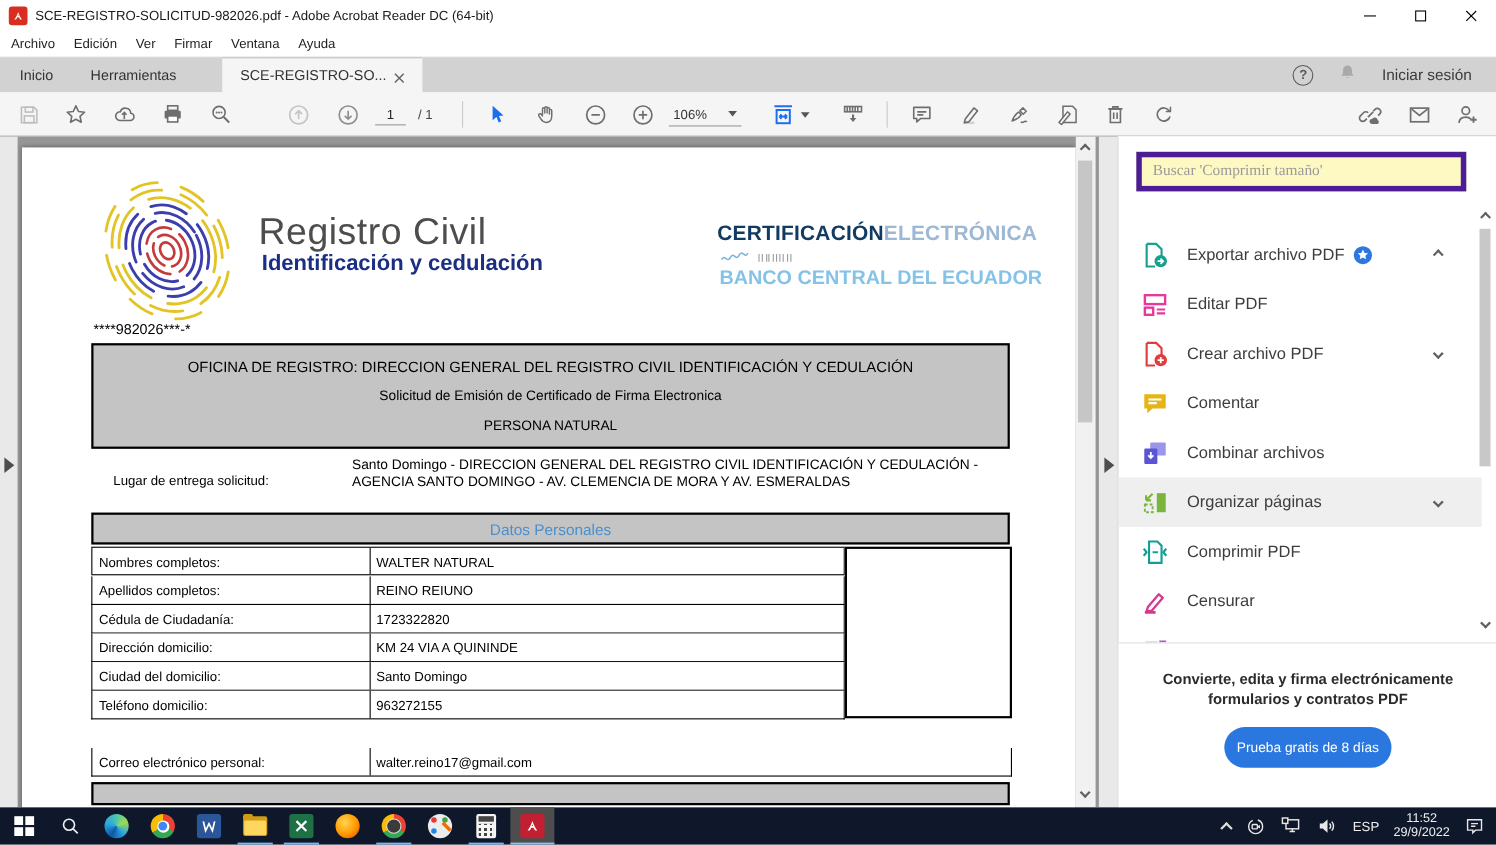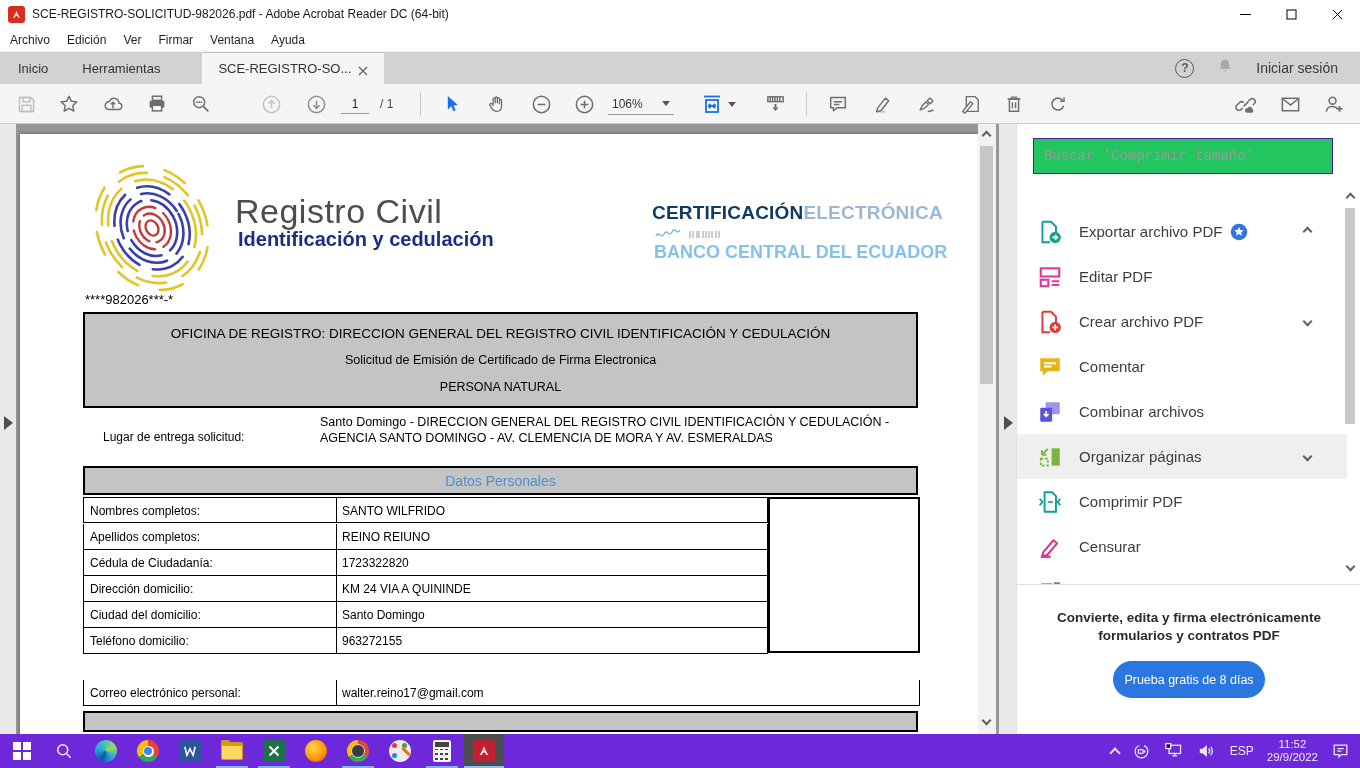--- a/index.html
+++ b/index.html
@@ -72,37 +72,37 @@
   .prow.first{border-top:1px solid #000;}
   .prow .lbl{position:absolute;left:6px;top:6px;font-size:12px;color:#000;}
   .prow .val{position:absolute;left:258px;top:6px;font-size:12px;color:#000;}
   .prow .vline{position:absolute;left:252px;top:0;width:1px;height:100%;background:#000;}
   .photo-box{position:absolute;left:748px;top:363px;width:152px;height:156px;border:2px solid #000;background:#fff;}
   .bottom-bar{position:absolute;left:63px;top:577px;width:835px;height:21px;background:#c4c4c4;border:2px solid #000;}
 
   
   .tools-panel{width:344px;background:#fff;position:relative;border-left:1px solid #e2e2e2;}
   .search-wrap{position:absolute;left:16px;top:14px;width:300px;height:36px;}
-  .search-wrap input{width:100%;height:100%;border:1px solid #4c1d95;padding:0 10px;font-size:14px;color:#444;font-family:Liberation Mono, monospace;background:#22c55e;}
+  .search-wrap input{width:100%;height:100%;border:5px solid #4c1d95;padding:0 10px;font-size:14px;color:#444;font-family:Liberation Serif, serif;background:#fef9c3;}
   .search-wrap input::placeholder{color:#9a9a9a;}
   .tool-list{position:absolute;left:0;top:64px;width:344px;height:396px;overflow:hidden;}
   .titem{position:absolute;left:0;width:330px;height:45px;display:flex;align-items:center;padding-left:20px;}
   .titem.hl{background:#efefef;}
   .titem .ticon{width:26px;height:26px;margin-right:16px;flex:0 0 26px;display:flex;align-items:center;justify-content:center;}
   .titem .tlabel{font-size:15px;color:#3d3d3d;white-space:nowrap;}
   .titem .tchev{position:absolute;right:36px;top:19px;}
   .badge-star{width:18px;height:18px;margin-left:8px;}
   .plist-scroll{position:absolute;right:3px;top:70px;width:12px;height:380px;}
   .plist-thumb{position:absolute;left:0;top:14px;width:10px;height:216px;background:#c8c8c8;}
   .promo{position:absolute;left:0;top:460px;width:344px;height:150px;border-top:1px solid #e0e0e0;background:#fff;}
   .promo-text{margin:24px 26px 0;text-align:center;font-size:13.5px;font-weight:bold;line-height:1.35;color:#2b2b2b;}
   .promo-btn{display:block;margin:16px auto 0;width:152px;height:37px;border:none;border-radius:19px;background:#2b77e0;color:#fff;font-size:12.5px;font-family:"Liberation Sans",sans-serif;}
 
   
-  .taskbar{height:34px;background:#6d28d9;position:relative;}
+  .taskbar{height:34px;background:#0f172a;position:relative;}
   .task-tile{position:absolute;top:0;width:40px;height:34px;display:flex;align-items:center;justify-content:center;}
   .task-tile.active{background:#4d4d4d;}
   .runline{position:absolute;bottom:0;left:4px;width:32px;height:2px;background:#76b9ed;}
   .task-tile.active .runline{left:0;width:40px;background:#8ac2f2;}
   .tray{position:absolute;right:0;top:0;height:34px;display:flex;align-items:center;gap:13px;padding-right:10px;}
   .tray .txt{color:#eee;font-size:12px;}
   .clock{color:#eee;font-size:11.5px;text-align:center;line-height:13px;}
   .tray-chev{width:8px;height:8px;border-right:2px solid #ddd;border-bottom:2px solid #ddd;transform:rotate(-135deg);margin-top:4px;}
 
   
@@ -365,21 +365,21 @@
       <div class="delivery-label">Lugar de entrega solicitud:</div>
       <div class="delivery-value">Santo Domingo - DIRECCION GENERAL DEL REGISTRO CIVIL IDENTIFICACIÓN Y CEDULACIÓN - AGENCIA SANTO DOMINGO - AV. CLEMENCIA DE MORA Y AV. ESMERALDAS</div>
 
       <div class="section-bar">
         <span>Datos Personales</span>
       </div>
 
       <div class="prow first" style="top:363px;width:685px">
         <span class="lbl">Nombres completos:</span>
           <span class="vline"></span>
-          <span class="val">SANTO WILFRIDO</span>
+          <span class="val">WALTER NATURAL</span>
       </div>
       <div class="prow" style="top:390px;width:685px">
         <span class="lbl">Apellidos completos:</span>
           <span class="vline"></span>
           <span class="val">REINO REIUNO</span>
       </div>
       <div class="prow" style="top:416px;width:685px">
         <span class="lbl">Cédula de Ciudadanía:</span>
           <span class="vline"></span>
           <span class="val">1723322820</span>

